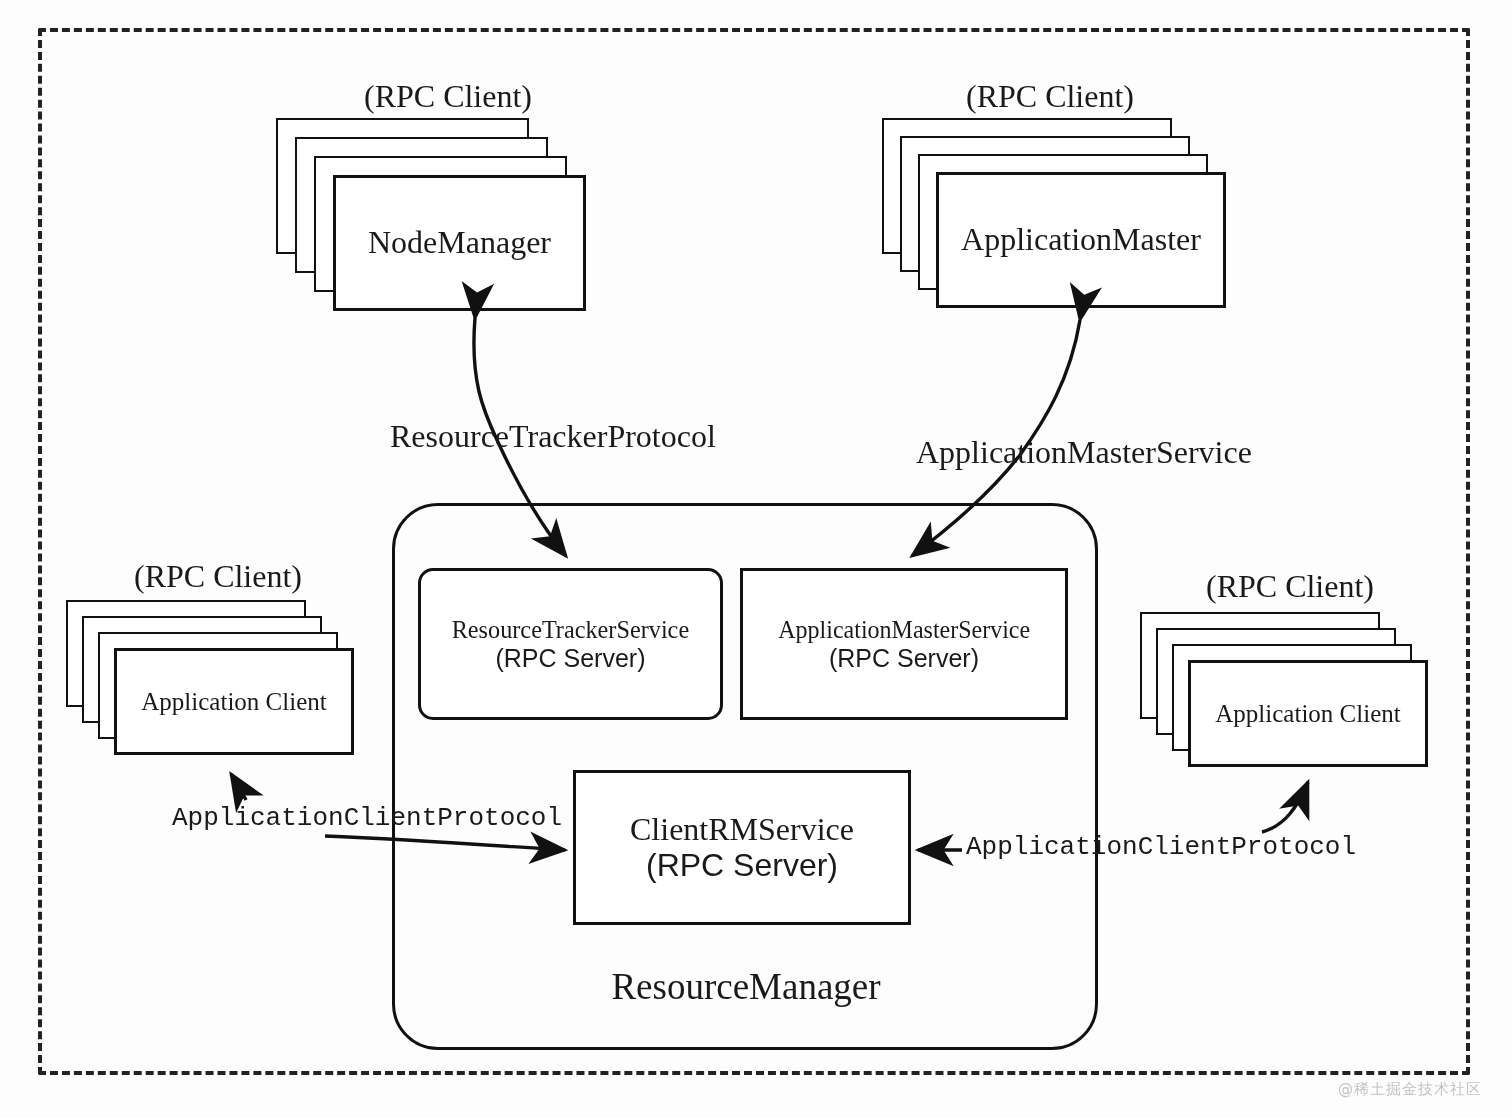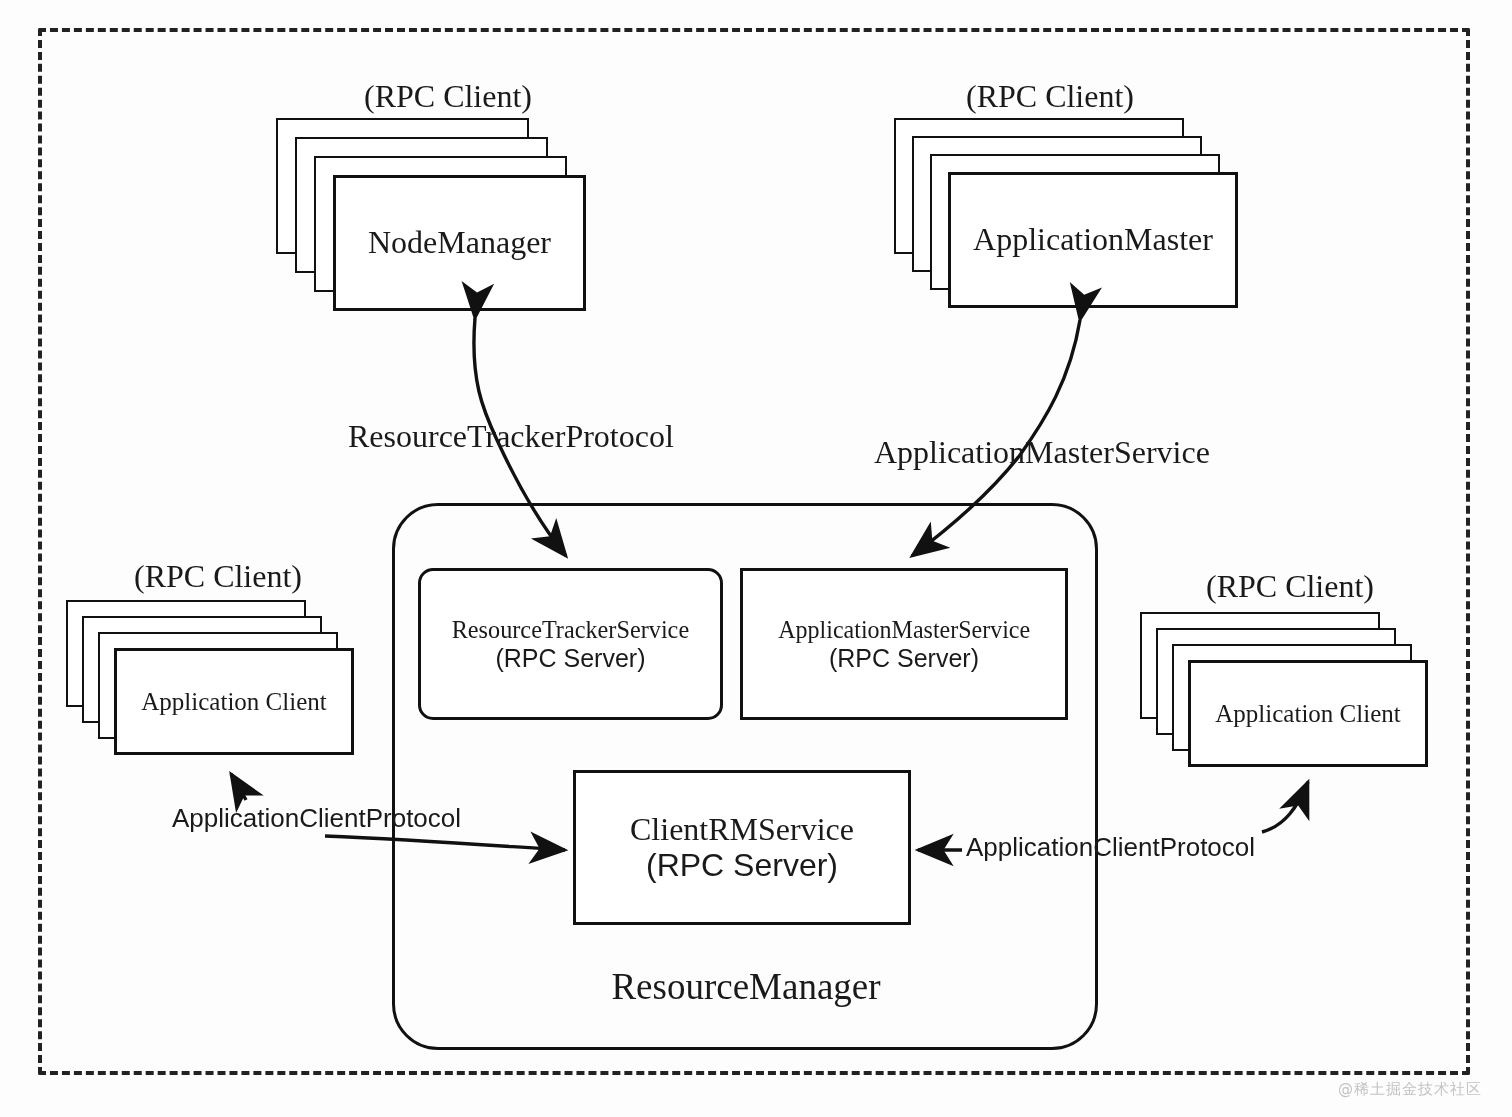--- a/index.html
+++ b/index.html
@@ -37,24 +37,25 @@
   }
 
   .cap{
     position:absolute;text-align:center;white-space:nowrap;
     font-family:"Liberation Serif","DejaVu Serif",serif;
   }
 
   .lbl-serif{
     position:absolute;white-space:nowrap;
     font-family:"Liberation Serif","DejaVu Serif",serif;
+    margin-left:42px;
   }
   .lbl-sans{
     position:absolute;white-space:nowrap;
-    font-family:Liberation Sans, sans-serif;
+    font-family:Liberation Mono, monospace;
   }
 
   svg.arrows{position:absolute;left:0;top:0;width:1512px;height:1117px;overflow:visible;}
 
   .rm-title{
     position:absolute;white-space:nowrap;text-align:center;
     font-family:"Liberation Serif","DejaVu Serif",serif;
   }
 
   .watermark{
@@ -78,21 +79,21 @@
     <div class="layer" style="left:0px;top:0px;width:253px;height:136px;"></div>
     <div class="layer" style="left:19px;top:19px;width:253px;height:136px;"></div>
     <div class="layer" style="left:38px;top:38px;width:253px;height:136px;"></div>
     <div class="box front" style="left:57px;top:57px;width:253px;height:136px;">
       <span class="t1">NodeManager</span>
     </div>
   </div>
 
   <div class="cap t1" style="left:880px;top:78px;width:340px;">(RPC Client)</div>
 
-  <div class="stack" style="left:882px;top:118px;width:365px;height:180px;margin-left:12px;">
+  <div class="stack" style="left:882px;top:118px;width:365px;height:180px;">
     <div class="layer" style="left:0px;top:0px;width:290px;height:136px;"></div>
     <div class="layer" style="left:18px;top:18px;width:290px;height:136px;"></div>
     <div class="layer" style="left:36px;top:36px;width:290px;height:136px;"></div>
     <div class="box front" style="left:54px;top:54px;width:290px;height:136px;">
       <span class="t1">ApplicationMaster</span>
     </div>
   </div>
 
   <div class="cap t1" style="left:68px;top:558px;width:300px;">(RPC Client)</div>
 

